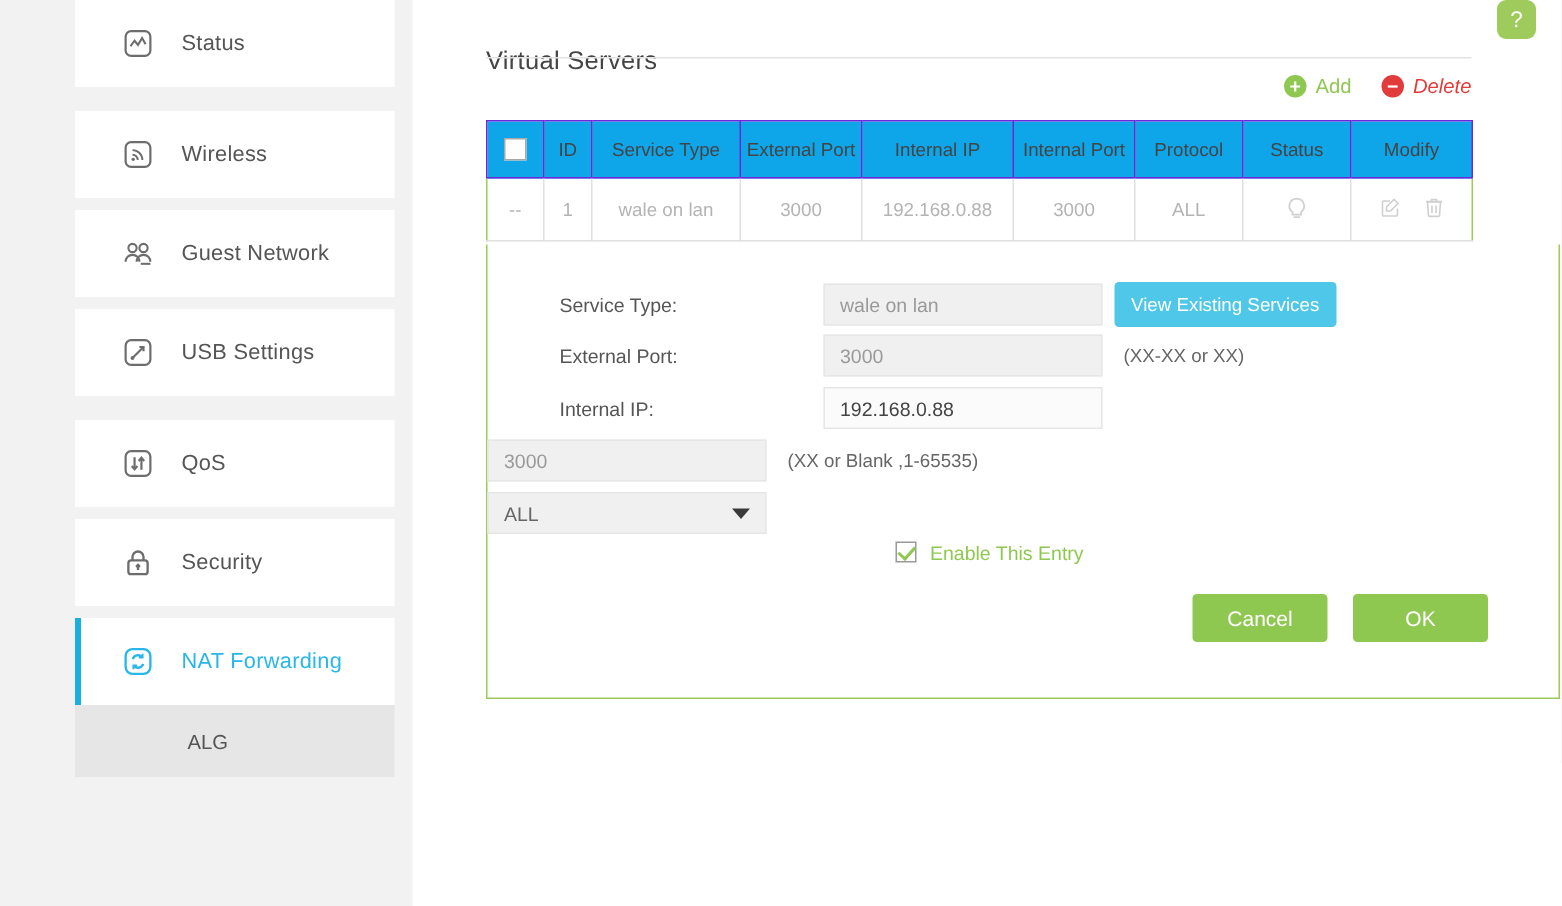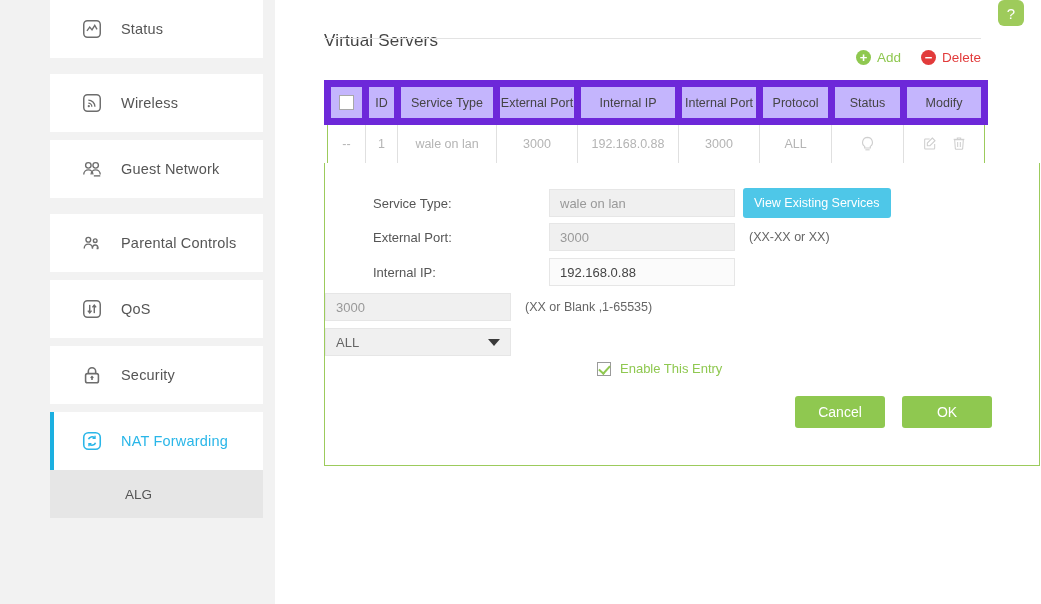--- a/index.html
+++ b/index.html
@@ -79,29 +79,29 @@
   }
   .tool-btn { display: flex; align-items: center; gap: 6px; cursor: pointer; }
   .tool-btn .glyph {
     width: 15px; height: 15px; border-radius: 50%;
     display: flex; align-items: center; justify-content: center;
     color: #fff; font-size: 13px; line-height: 1; font-weight: bold;
   }
   .tool-add .glyph { background: #8fc850; }
   .tool-del .glyph { background: #e23b3b; }
   .tool-add .tlabel { color: #8fc850; font-size: 13.5px; }
-  .tool-del .tlabel { color: #e23b3b; font-size: 13.5px; }
+  .tool-del .tlabel { color: #e23b3b; font-size: 13.5px; font-style: italic; }
 
   
   .table-wrap { position: absolute; left: 49px; top: 80px; width: 657px; }
   table.vs { border-collapse: collapse; width: 657px; table-layout: fixed; }
   table.vs th {
     height: 38px;
-    background: #c4b5fd;
-    border: 7px solid #6d28d9;
+    background: #0ea5e9;
+    border: 1px solid #6d28d9;
     font-weight: normal;
     font-size: 12.5px;
     color: #444;
     text-align: center;
   }
   table.vs td {
     height: 42px;
     border: 1px solid #e0e0e0;
     font-size: 12.5px;
     color: #b4b4b4;
@@ -164,21 +164,21 @@
     display: flex; align-items: center; justify-content: space-between;
     cursor: pointer;
   }
   .caret {
     width: 0; height: 0;
     border-left: 6px solid transparent; border-right: 6px solid transparent;
     border-top: 7px solid #3a3a3a;
   }
   .enable-row {
     position: absolute; left: 272px; top: 198px;
-    display: flex; align-items: center; gap: 9px; cursor: pointer;
+    display: flex; gap: 9px; cursor: pointer;
   }
   .chk {
     width: 14px; height: 14px;
     border: 1px solid #9a9a9a; background: #fff;
     position: relative;
   }
   .chk::after {
     content: ""; position: absolute;
     left: 3px; top: 0px; width: 5px; height: 9px;
     border: solid #8fc850; border-width: 0 2px 2px 0;
@@ -240,35 +240,34 @@
           <circle cx="17" cy="8" r="3"></circle>
           <path d="M4 18c0-3 2.2-5 5-5s5 2 5 5"></path>
           <path d="M12 18c0-3 2.2-5 5-5s5 2 5 5"></path>
           <line x1="15" y1="19.5" x2="22" y2="19.5"></line>
         </svg>
       </span>
       <span class="nav-label">Guest Network</span>
     </div>
     <div class="nav-gap"></div>
 
-    <div class="nav-gap"></div>
-
-    <div class="nav-item">
-      <span class="accent"></span>
-      <span class="nav-icon">
-        <svg width="24" height="22" viewBox="0 0 26 24" fill="none" stroke="currentColor" stroke-width="1.5">
-          <circle cx="9" cy="8.5" r="2.6"></circle>
-          <circle cx="16.5" cy="9.5" r="2"></circle>
-          <path d="M4.5 18c0-2.8 2-4.8 4.5-4.8s4.5 2 4.5 4.8"></path>
-          <path d="M13.5 18c0-2.2 1.4-3.8 3-3.8s3 1.6 3 3.8"></path>
-          <rect x="18" y="16.8" width="2" height="2" fill="currentColor" stroke="none"></rect>
-        </svg>
-      </span>
-      <span class="nav-label">Parental Controls</span>
-    </div>
+    <div class="nav-item">
+      <span class="accent"></span>
+      <span class="nav-icon">
+        <svg width="22" height="22" viewBox="0 0 24 24" fill="none" stroke="currentColor" stroke-width="1.6">
+          <rect x="3" y="3" width="18" height="18" rx="4"></rect>
+          <line x1="8" y1="16" x2="16" y2="8"></line>
+          <circle cx="8" cy="16" r="1.4" fill="currentColor" stroke="none"></circle>
+          <path d="M13 8h3v3"></path>
+        </svg>
+      </span>
+      <span class="nav-label">USB Settings</span>
+    </div>
+    <div class="nav-gap"></div>
+
     <div class="nav-gap"></div>
 
     <div class="nav-item">
       <span class="accent"></span>
       <span class="nav-icon">
         <svg width="22" height="22" viewBox="0 0 24 24" fill="none" stroke="currentColor" stroke-width="1.6">
           <rect x="3" y="3" width="18" height="18" rx="4"></rect>
           <line x1="9.5" y1="7.5" x2="9.5" y2="16"></line>
           <polyline points="7.5,13.8 9.5,16.2 11.5,13.8"></polyline>
           <line x1="14.5" y1="16.5" x2="14.5" y2="8"></line>

